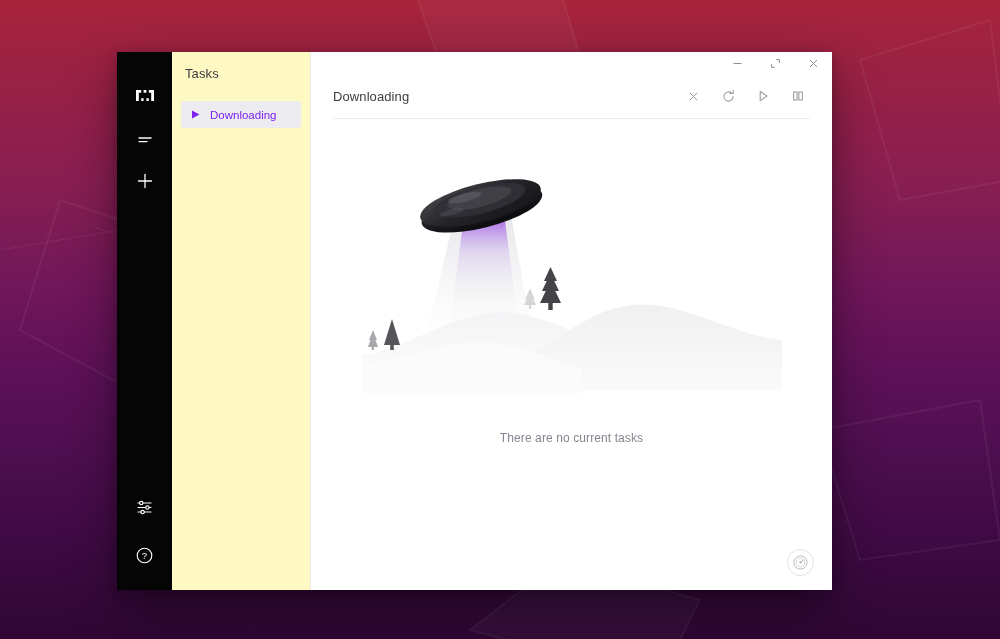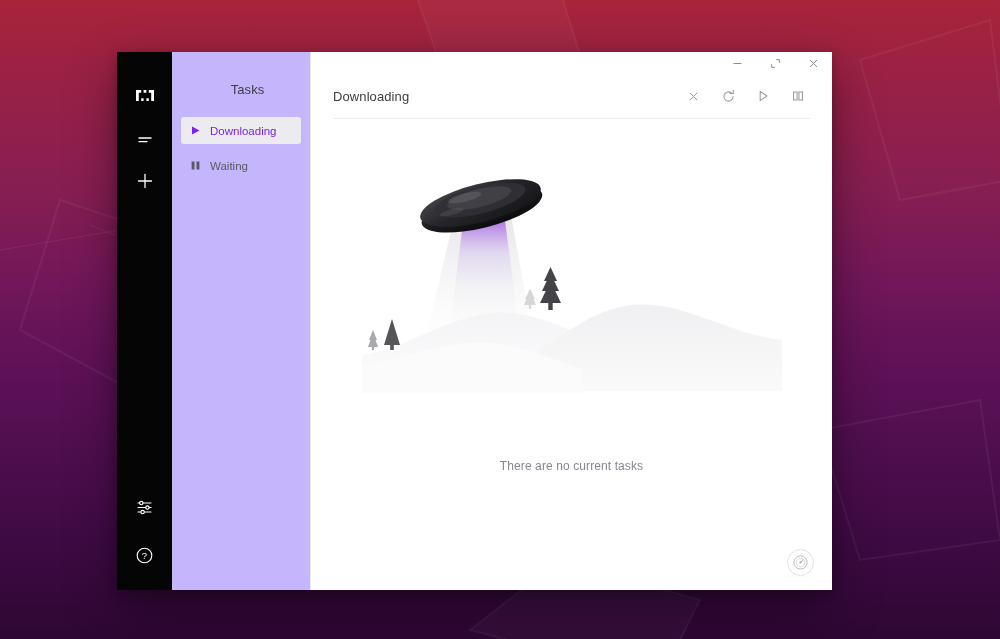--- a/index.html
+++ b/index.html
@@ -70,24 +70,23 @@
   }
   #rail-logo { margin-bottom: 12px; }
   #rail-spacer { flex: 1 1 auto; }
   #rail-settings { margin-bottom: 14px; }
   #rail-help { margin-bottom: 0; }
 
   
   #tasks-sidebar {
     width: 139px;
     flex: 0 0 139px;
-    background: #c4b5fd;
+    background: #fef9c3;
     border-right: 1px solid #ebebed;
-    padding-top: 30px;
-    text-align: center;
+    padding-top: 14px;
   }
   #tasks-heading {
     font-size: 13px;
     color: #3d3d42;
     padding-left: 13px;
     margin-bottom: 20px;
     letter-spacing: .1px;
   }
   .task-item {
     display: flex;
@@ -175,21 +174,20 @@
     flex: 1 1 auto;
     position: relative;
     display: flex;
     flex-direction: column;
     align-items: center;
   }
   #empty-art {
     margin-top: 22px;
   }
   #empty-text {
-    margin-top: 28px;
     font-size: 12px;
     color: #868690;
     letter-spacing: .1px;
   }
 
   
   #speed-dial {
     position: absolute;
     right: 18px;
     bottom: 14px;
@@ -283,29 +281,20 @@
 
     <div class="task-item active">
       <span class="task-icon">
         <svg width="11" height="11" viewBox="0 0 11 11">
           <path d="M2 1.4 L9.4 5.5 L2 9.6 Z" fill="#7a1ff0"></path>
         </svg>
       </span>
       <span>Downloading</span>
     </div>
 
-    <div class="task-item">
-      <span class="task-icon">
-        <svg width="11" height="11" viewBox="0 0 11 11">
-          <rect x="1.6" y="1.5" width="2.9" height="8" fill="#5a5a63"></rect>
-          <rect x="6.5" y="1.5" width="2.9" height="8" fill="#5a5a63"></rect>
-        </svg>
-      </span>
-      <span>Waiting</span>
-    </div>
 
   </div>
 
   <div id="content-pane">
 
     <div id="titlebar">
       <div class="win-ctrl">
         <svg width="11" height="11" viewBox="0 0 11 11">
           <line x1="1.5" y1="5.5" x2="9.5" y2="5.5" stroke="#8e8e96" stroke-width="1"></line>
         </svg>

